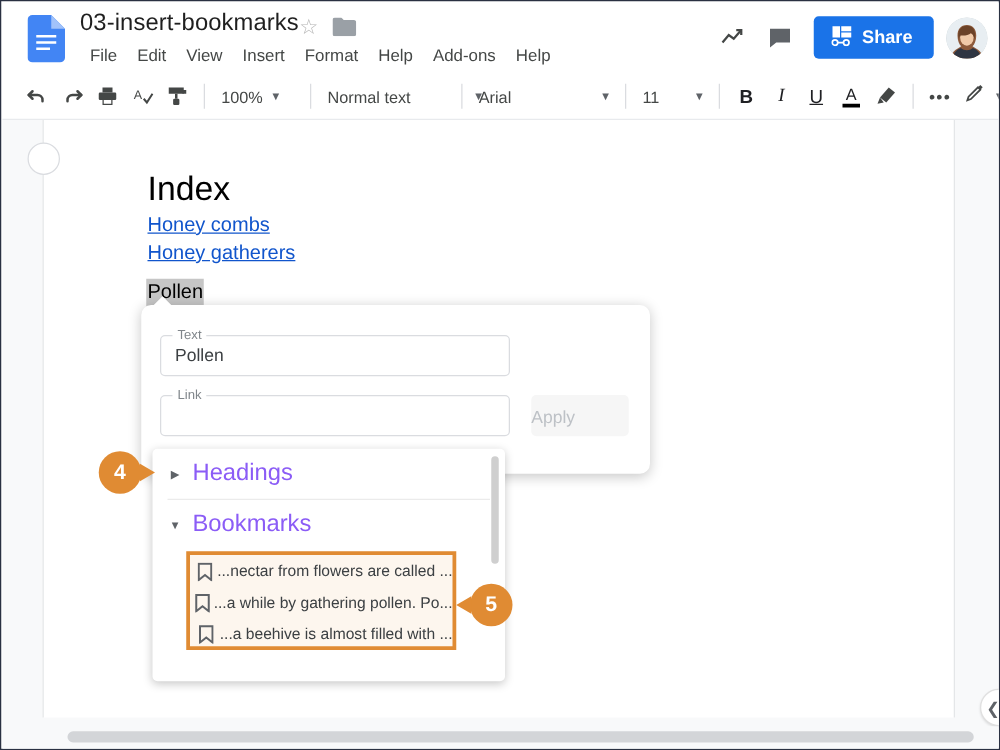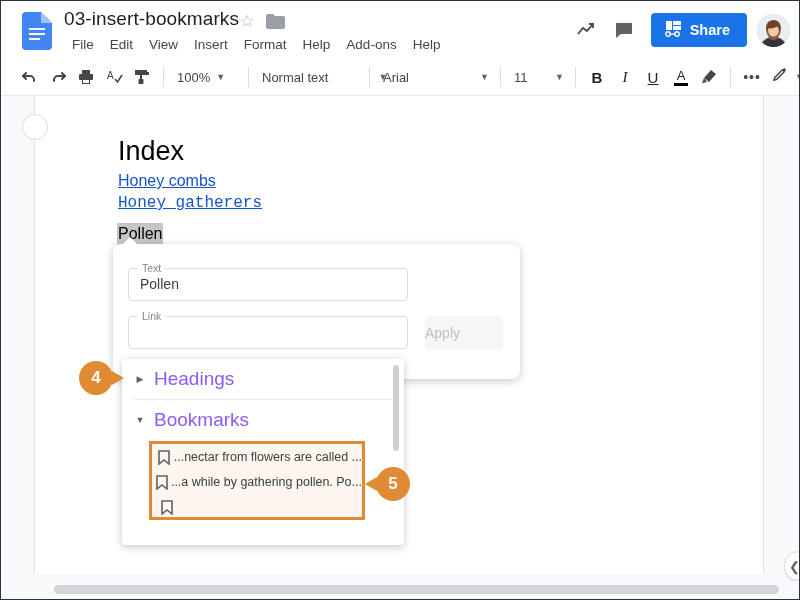--- a/index.html
+++ b/index.html
@@ -193,21 +193,21 @@
   }
   .doc-link {
     position: absolute;
     left: 83px;
     font-size: 16px;
     color: #1155cc;
     text-decoration: underline;
     white-space: nowrap;
   }
   .doc-link.l1 { top: 76px; }
-  .doc-link.l2 { top: 98px; font-family: Liberation Mono, monospace; }
+  .doc-link.l2 { top: 98px; }
   .doc-sel {
     position: absolute;
     left: 82px; top: 127px;
     font-size: 16px;
     color: #000000;
     background: #c6c6c6;
     padding: 2px 1px 2px 1px;
     white-space: nowrap;
   }
 
@@ -676,20 +676,21 @@
             </svg>
         </span>
         <span class="bm-text">...nectar from flowers are called ...</span>
       </div>
       <div class="bm-item i2">
         <span class="bm-icon">
           <svg width="12" height="15" viewBox="0 0 12 15">
               <path d="M1 1h10v13l-5-4-5 4z" fill="none" stroke="#5f6368" stroke-width="1.6"></path>
             </svg>
         </span>
+        <span class="bm-text">...a beehive is almost filled with ...</span>
       </div>
     </div>
 
     <div class="sg-scroll-track"></div>
     <div class="sg-scroll-thumb"></div>
   </div>
 
   <div class="callout callout-4">
     <span>4</span>
     <span class="tip"></span>

